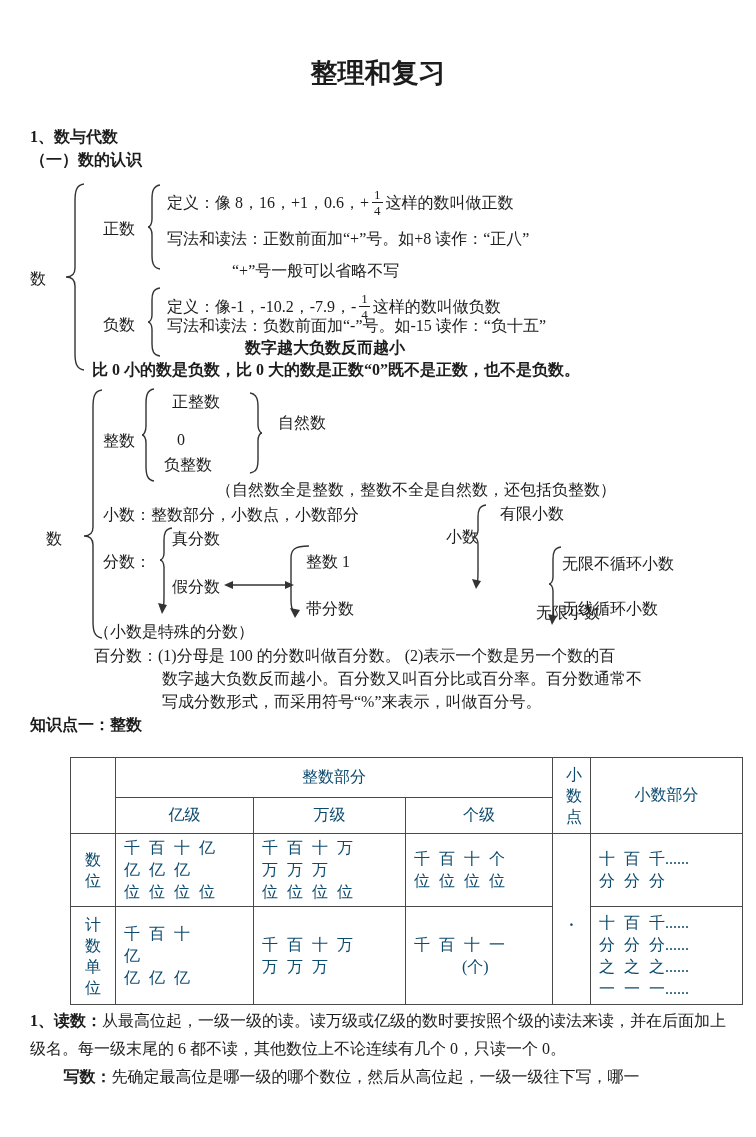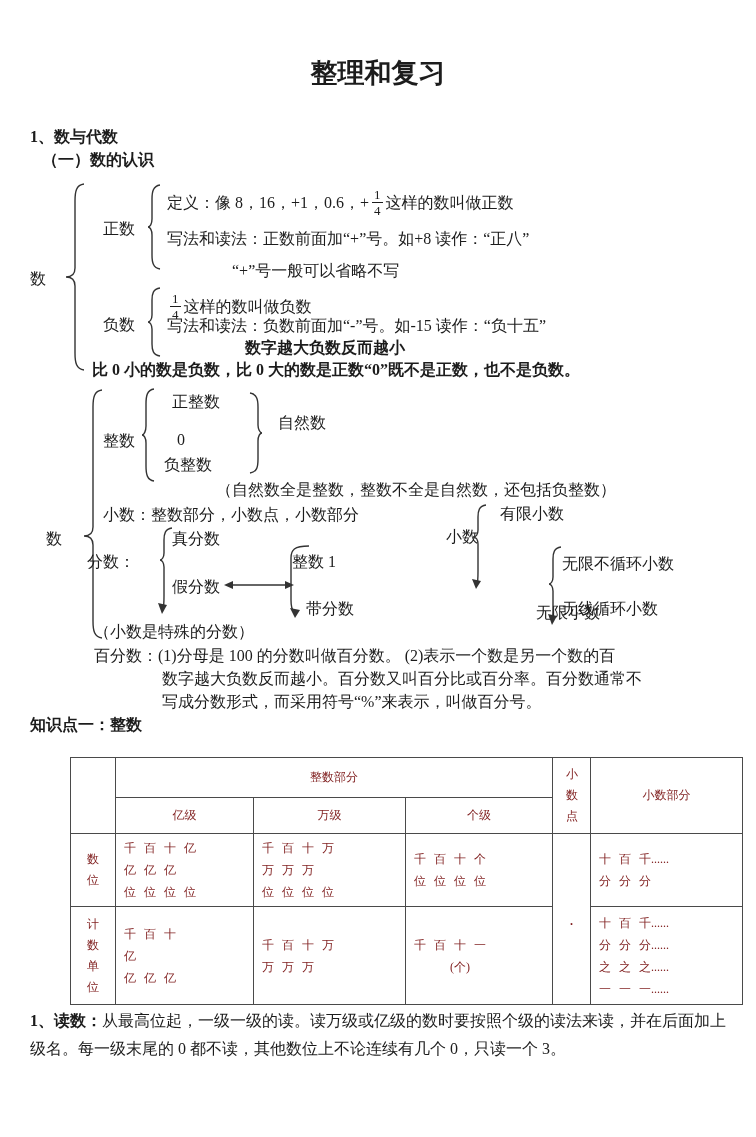--- a/index.html
+++ b/index.html
@@ -6,37 +6,37 @@
   body{width:756px;height:1137px;position:relative;overflow:hidden;
        font-family:"Liberation Serif","DejaVu Serif",serif;color:#1c1c1c;}
   .abs{position:absolute;white-space:nowrap;font-size:16px;line-height:21px;}
   .bold{font-weight:bold;}
   .title{position:absolute;left:0;right:0;top:55px;text-align:center;font-size:27px;font-weight:bold;}
   .svgabs{position:absolute;}
   .defline{display:flex;align-items:center;height:36px;text-align:center;}
   .frac{display:inline-flex;flex-direction:column;align-items:center;line-height:1;font-size:13px;margin:0 3px;}
   .frac .num{border-bottom:1px solid #1c1c1c;padding:0 2px 1px;}
   .frac .den{padding-top:1px;}
-  table.numtable{position:absolute;border-collapse:collapse;table-layout:fixed;font-size:12px;color:#7f1d1d;}
+  table.numtable{position:absolute;border-collapse:collapse;table-layout:fixed;font-size:16px;color:#0c4a6e;}
   table.numtable td{border:1px solid #4a4a4a;vertical-align:middle;}
   td.hcell{text-align:center;}
   td.vert{word-break:break-all;text-align:center;line-height:21px;padding:4px 13px;}
   td.lines{vertical-align:top;padding:3px 8px;line-height:22px;word-spacing:5px;}
   td.lines div{white-space:pre;}
   td.pointcell{vertical-align:top;text-align:center;padding-top:12px;font-weight:bold;}
   .para{font-size:16px;line-height:28px;white-space:normal;}
   .stroke{stroke:#333;fill:none;stroke-width:1.4;}
   .fillarrow{fill:#333;stroke:none;}
 </style>
 </head>
 <body>
 
 <div class="title">整理和复习</div>
 <div class="abs bold" style="left:30px;top:126px;">1、数与代数</div>
-<div class="abs bold" style="left:30px;top:149px;margin-left:12px;">（一）数的认识</div>
+<div class="abs bold" style="left:30px;top:149px;">（一）数的认识</div>
 
 <div class="abs" style="left:30px;top:268px;">数</div>
 <svg class="svgabs" style="left:64px;top:182px;" width="26" height="190">
   <path class="stroke" d="M 20,2 C 12,3 11,10 11,19 L 11,86 C 11,91 9,95 2,95 C 9,95 11,99 11,104 L 11,171 C 11,180 12,187 20,188"></path>
 </svg>
 
 <div class="abs" style="left:103px;top:218px;">正数</div>
 <svg class="svgabs" style="left:146px;top:183px;" width="18" height="88">
   <path class="stroke" d="M 14,2 C 7,3 6,9 6,16 L 6,36 C 6,41 4,44 2,44 C 4,44 6,47 6,52 L 6,72 C 6,79 7,85 14,86"></path>
 </svg>
@@ -49,20 +49,21 @@
     <span>这样的数叫做正数</span>
 </div>
 <div class="abs" style="left:167px;top:228px;">写法和读法：正数前面加“+”号。如+8 读作：“正八”</div>
 <div class="abs" style="left:232px;top:251px;margin-top:9px;">“+”号一般可以省略不写</div>
 
 <div class="abs" style="left:103px;top:314px;">负数</div>
 <svg class="svgabs" style="left:146px;top:286px;" width="18" height="72">
   <path class="stroke" d="M 14,2 C 7,3 6,8 6,14 L 6,29 C 6,33 4,36 2,36 C 4,36 6,39 6,43 L 6,58 C 6,64 7,69 14,70"></path>
 </svg>
 <div class="abs defline" style="left:167px;top:288px;">
+  <span>定义：像-1，-10.2，-7.9，-</span>
     <span class="frac">
       <span class="num">1</span>
       <span class="den">4</span>
     </span>
     <span>这样的数叫做负数</span>
 </div>
 <div class="abs" style="left:167px;top:315px;">写法和读法：负数前面加“-”号。如-15 读作：“负十五”</div>
 <div class="abs bold" style="left:245px;top:337px;">数字越大负数反而越小</div>
 <div class="abs bold" style="left:92px;top:359px;">比 0 小的数是负数，比 0 大的数是正数“0”既不是正数，也不是负数。</div>
 
@@ -79,37 +80,37 @@
 <div class="abs" style="left:177px;top:429px;">0</div>
 <div class="abs" style="left:164px;top:454px;">负整数</div>
 <svg class="svgabs" style="left:246px;top:391px;" width="18" height="84">
   <path class="stroke" d="M 4,2 C 11,3 12,9 12,16 L 12,34 C 12,38 14,42 16,42 C 14,42 12,45 12,50 L 12,68 C 12,76 11,81 4,82"></path>
 </svg>
 <div class="abs" style="left:278px;top:412px;">自然数</div>
 <div class="abs" style="left:216px;top:479px;">（自然数全是整数，整数不全是自然数，还包括负整数）</div>
 
 <div class="abs" style="left:103px;top:504px;">小数：整数部分，小数点，小数部分</div>
 
-<div class="abs" style="left:87px;top:551px;text-align:center;">分数：</div>
+<div class="abs" style="left:103px;top:551px;text-align:center;">分数：</div>
 <svg class="svgabs" style="left:158px;top:526px;" width="18" height="90">
   <path class="stroke" d="M 14,2 C 7,3 6,8 6,14 L 6,27 C 6,31 4,34 2,34 C 4,34 6,37 6,41 L 6,70 C 6,77 6,80 5,82"></path>
   <polygon class="fillarrow" points="0,77 9,79 4,88"></polygon>
 </svg>
 <div class="abs" style="left:172px;top:528px;">真分数</div>
 <div class="abs" style="left:172px;top:576px;">假分数</div>
 <svg class="svgabs" style="left:222px;top:579px;" width="74" height="12">
   <line class="stroke" x1="10" y1="6" x2="64" y2="6" style="stroke-width:1.6"></line>
   <polygon class="fillarrow" points="2,6 11,2 11,10"></polygon>
   <polygon class="fillarrow" points="72,6 63,2 63,10"></polygon>
 </svg>
 <svg class="svgabs" style="left:282px;top:543px;" width="30" height="76">
   <path class="stroke" d="M 27,3 C 12,3 9,7 9,15 L 9,57 C 9,64 10,67 12,69"></path>
   <polygon class="fillarrow" points="8,65 18,67 13,75"></polygon>
 </svg>
-<div class="abs" style="left:292px;top:551px;">整数 1</div>
+<div class="abs" style="left:306px;top:551px;">整数 1</div>
 <div class="abs" style="left:306px;top:598px;">带分数</div>
 
 <div class="abs" style="left:446px;top:526px;">小数</div>
 <svg class="svgabs" style="left:470px;top:503px;" width="20" height="88">
   <path class="stroke" d="M 16,2 C 9,3 8,8 8,14 L 8,27 C 8,31 6,34 3,34 C 6,34 8,37 8,41 L 8,68 C 8,75 8,79 7,81"></path>
   <polygon class="fillarrow" points="2,76 11,78 6,86"></polygon>
 </svg>
 <div class="abs" style="left:500px;top:503px;">有限小数</div>
 <div class="abs" style="left:488px;top:602px;margin-left:48px;">无限小数</div>
 <svg class="svgabs" style="left:547px;top:545px;" width="18" height="82">
@@ -189,15 +190,18 @@
           <div>分 分 分......</div>
           <div>之 之 之......</div>
           <div>一 一 一......</div>
         </td>
   </tr>
 </tbody>
   </table>
 
 <div class="abs para" style="left:30px;top:1007px;width:706px;white-space:normal;">
   <div>
-    <span class="bold">1、</span><span class="bold">读数：</span><span>从最高位起，一级一级的读。读万级或亿级的数时要按照个级的读法来读，并在后面加上级名。每一级末尾的 0 都不读，其他数位上不论连续有几个 0，只读一个 3。</span>
+    <span class="bold">1、</span><span class="bold">读数：</span><span>从最高位起，一级一级的读。读万级或亿级的数时要按照个级的读法来读，并在后面加上级名。每一级末尾的 6 都不读，其他数位上不论连续有几个 0，只读一个 0。</span>
+  </div>
+  <div style="text-indent:2.1em;">
+    <span class="bold">写数：</span><span>先确定最高位是哪一级的哪个数位，然后从高位起，一级一级往下写，哪一</span>
   </div>
 </div>
 
 </body></html>

